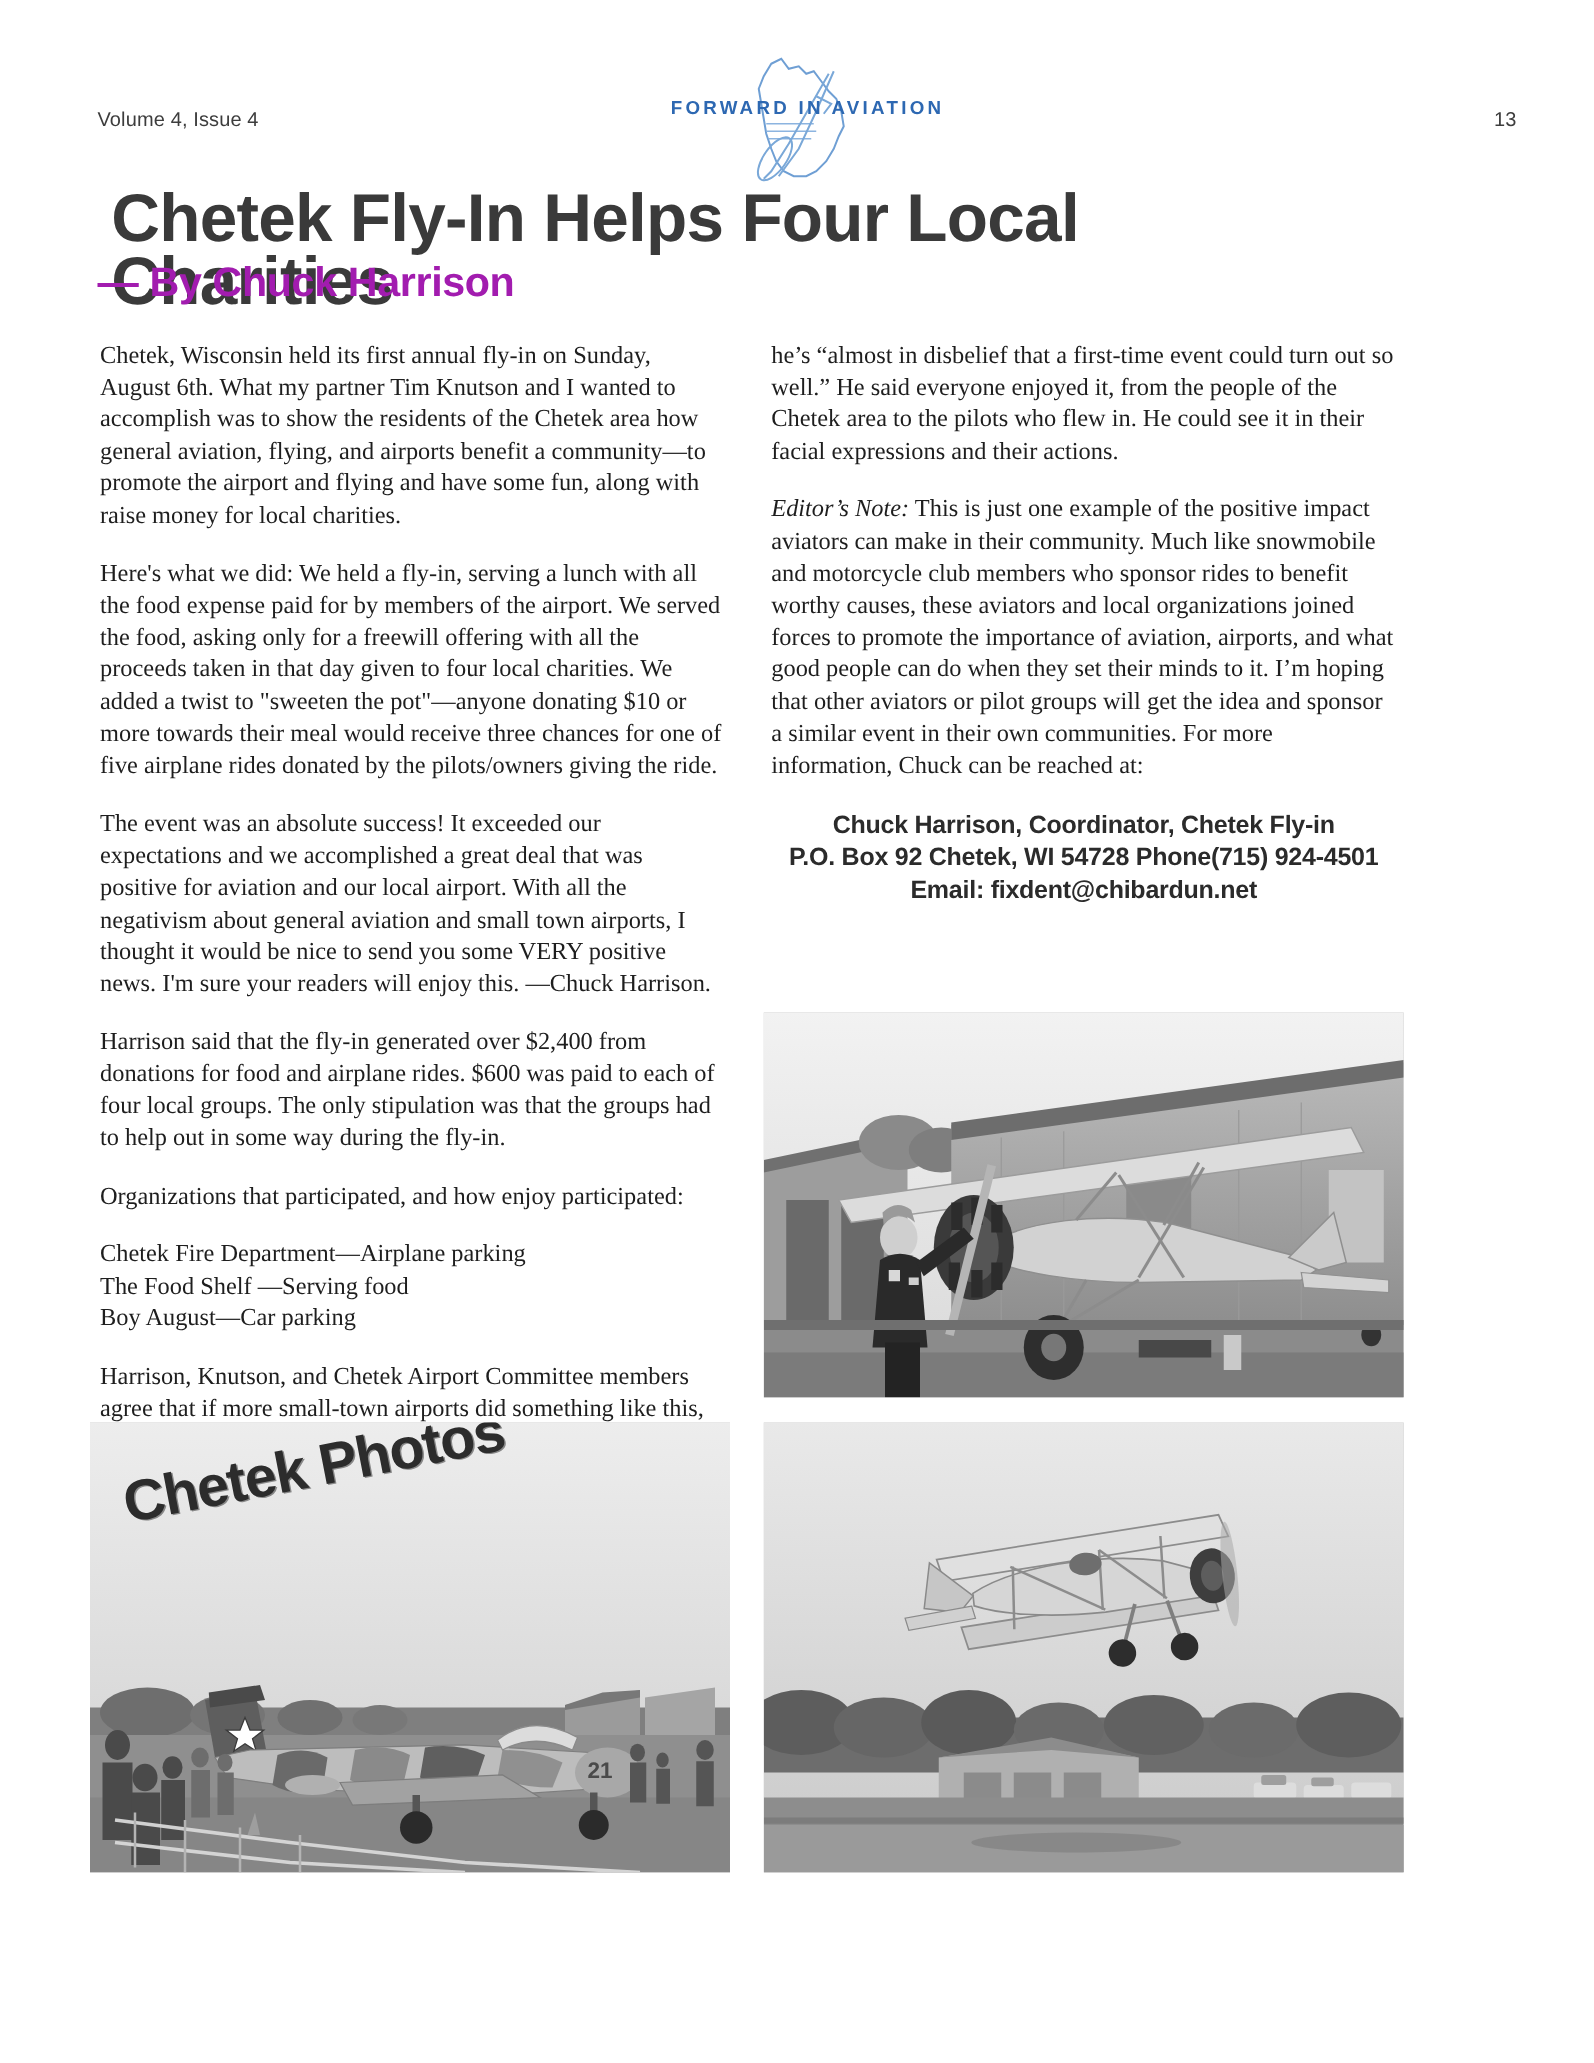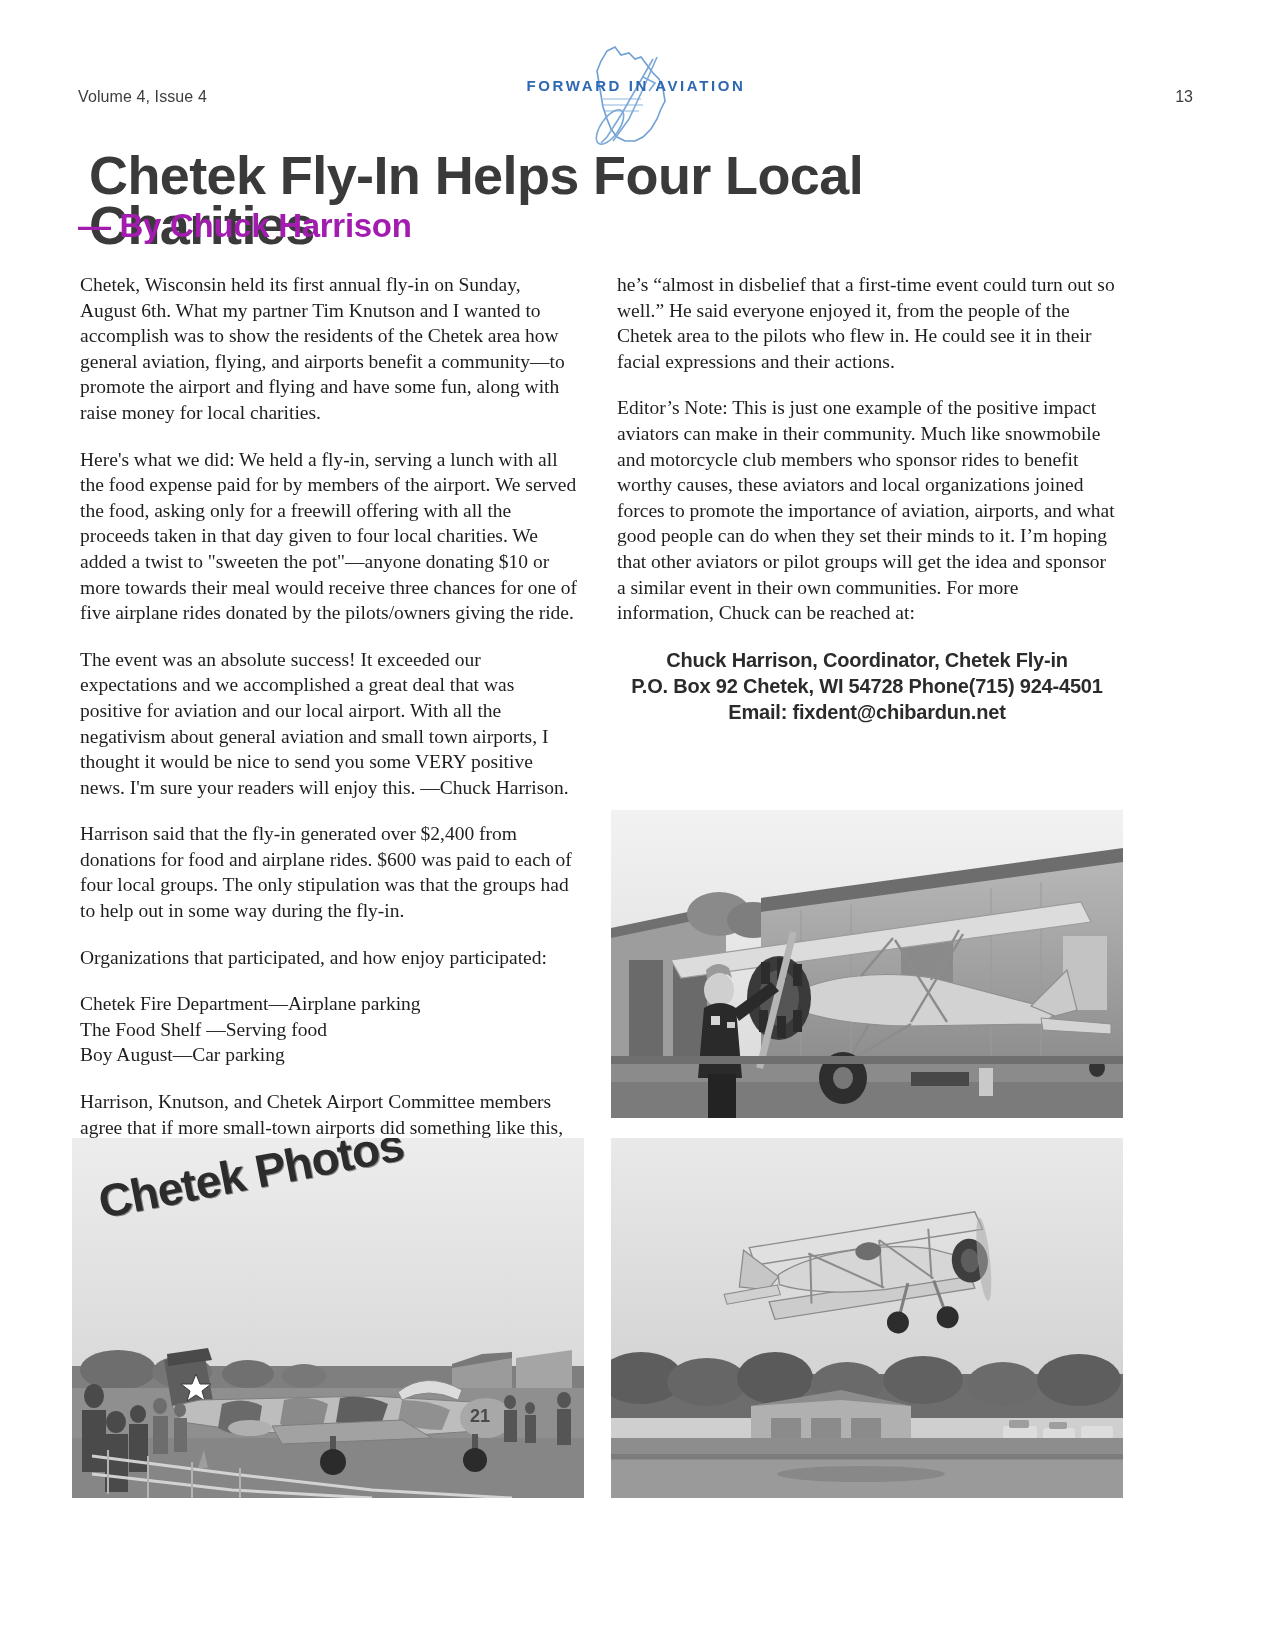--- a/index.html
+++ b/index.html
@@ -14,21 +14,21 @@
     background: #ffffff;
     font-family: "Liberation Serif", serif;
     overflow: hidden;
   }
 
   
   .masthead {
     position: absolute;
     top: 70px;
     left: 78px;
-    right: 82px;
+    right: 62px;
     height: 70px;
   }
   .masthead .issue {
     position: absolute;
     left: 0;
     top: 18px;
     font-family: "Liberation Sans", sans-serif;
     font-size: 16px;
     color: #3d3d3d;
     letter-spacing: 0.1px;
@@ -91,21 +91,21 @@
 
   .col p {
     margin: 0 0 21px 0;
   }
   .orglist {
     margin: 0 12px 21px 0;
   }
   .orglist div {
     line-height: 25.6px;
   }
-  .ital { }
+  .ital { font-style: italic; }
 
   
   .contact {
     margin: 16px 0 0 0;
     text-align: center;
     font-family: "Liberation Sans", sans-serif;
     font-weight: bold;
     font-size: 20px;
     line-height: 26px;
     color: #2b2b2b;

